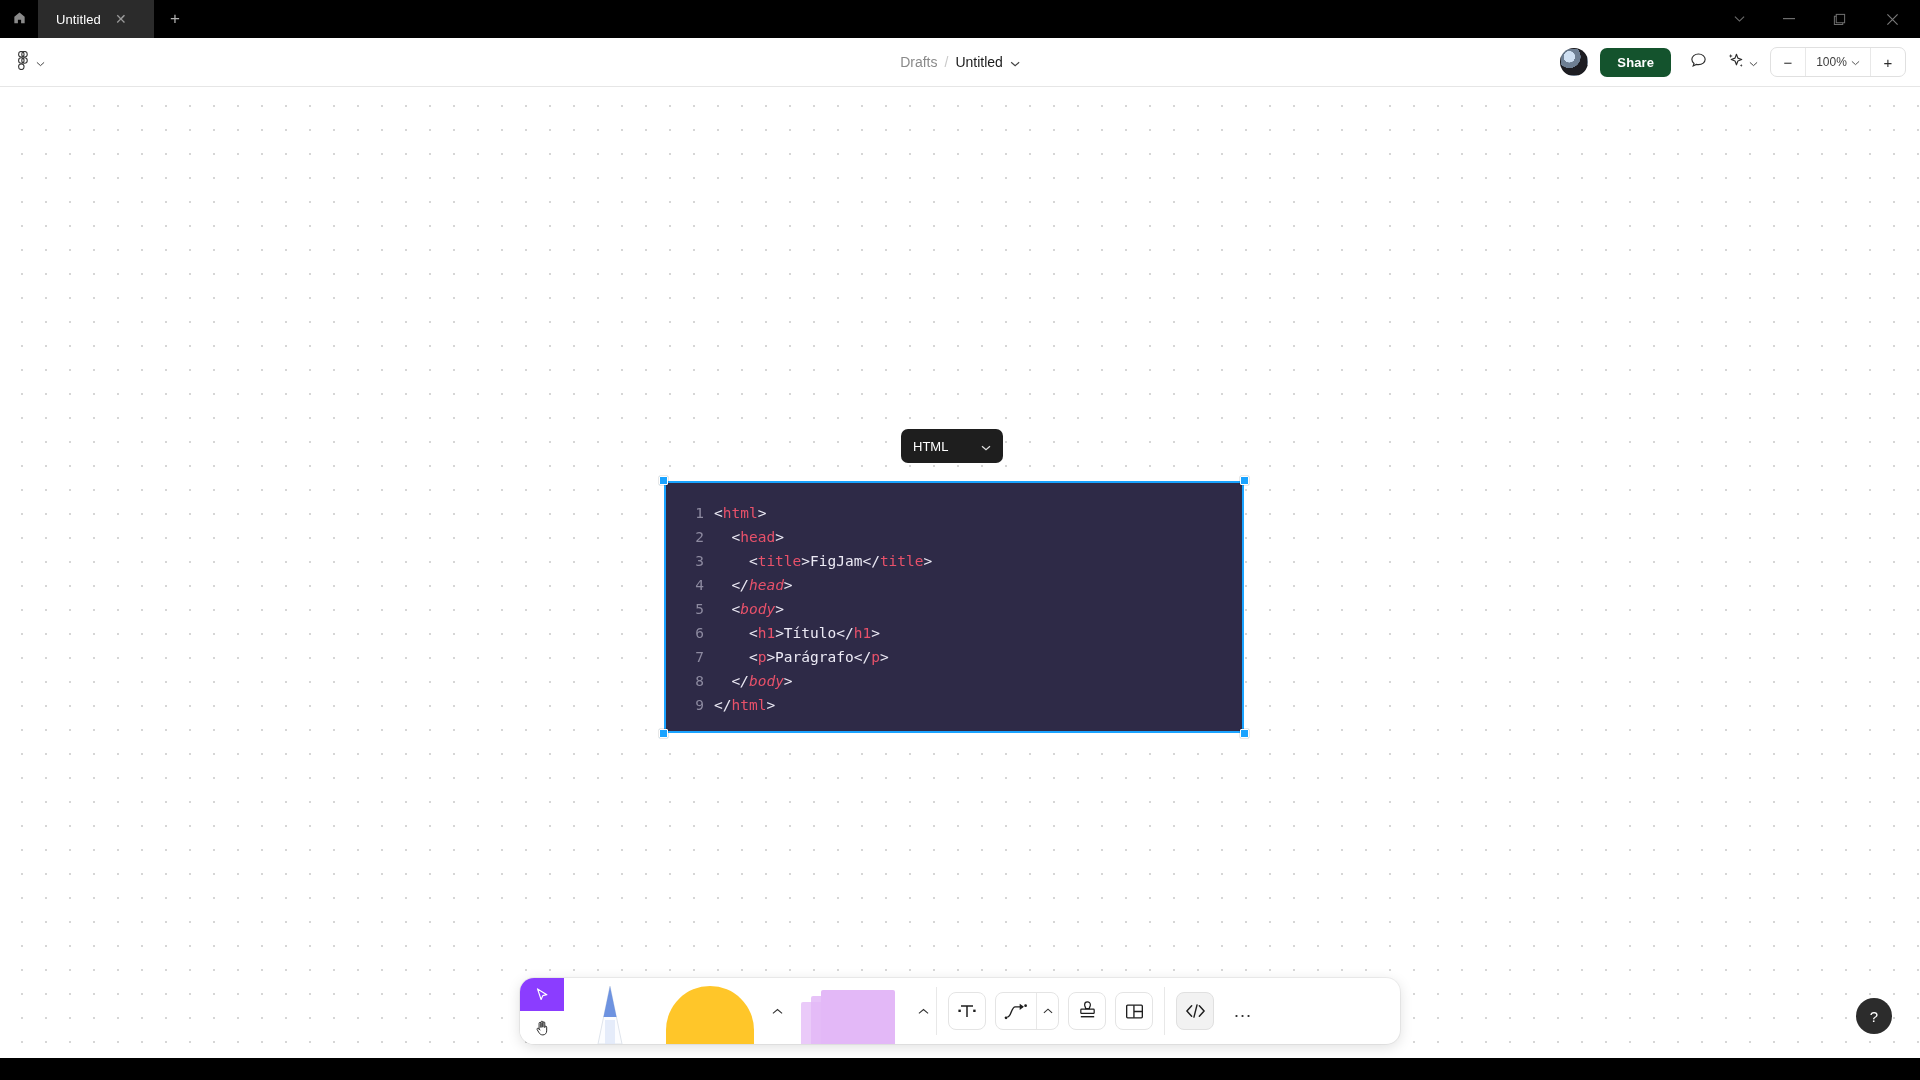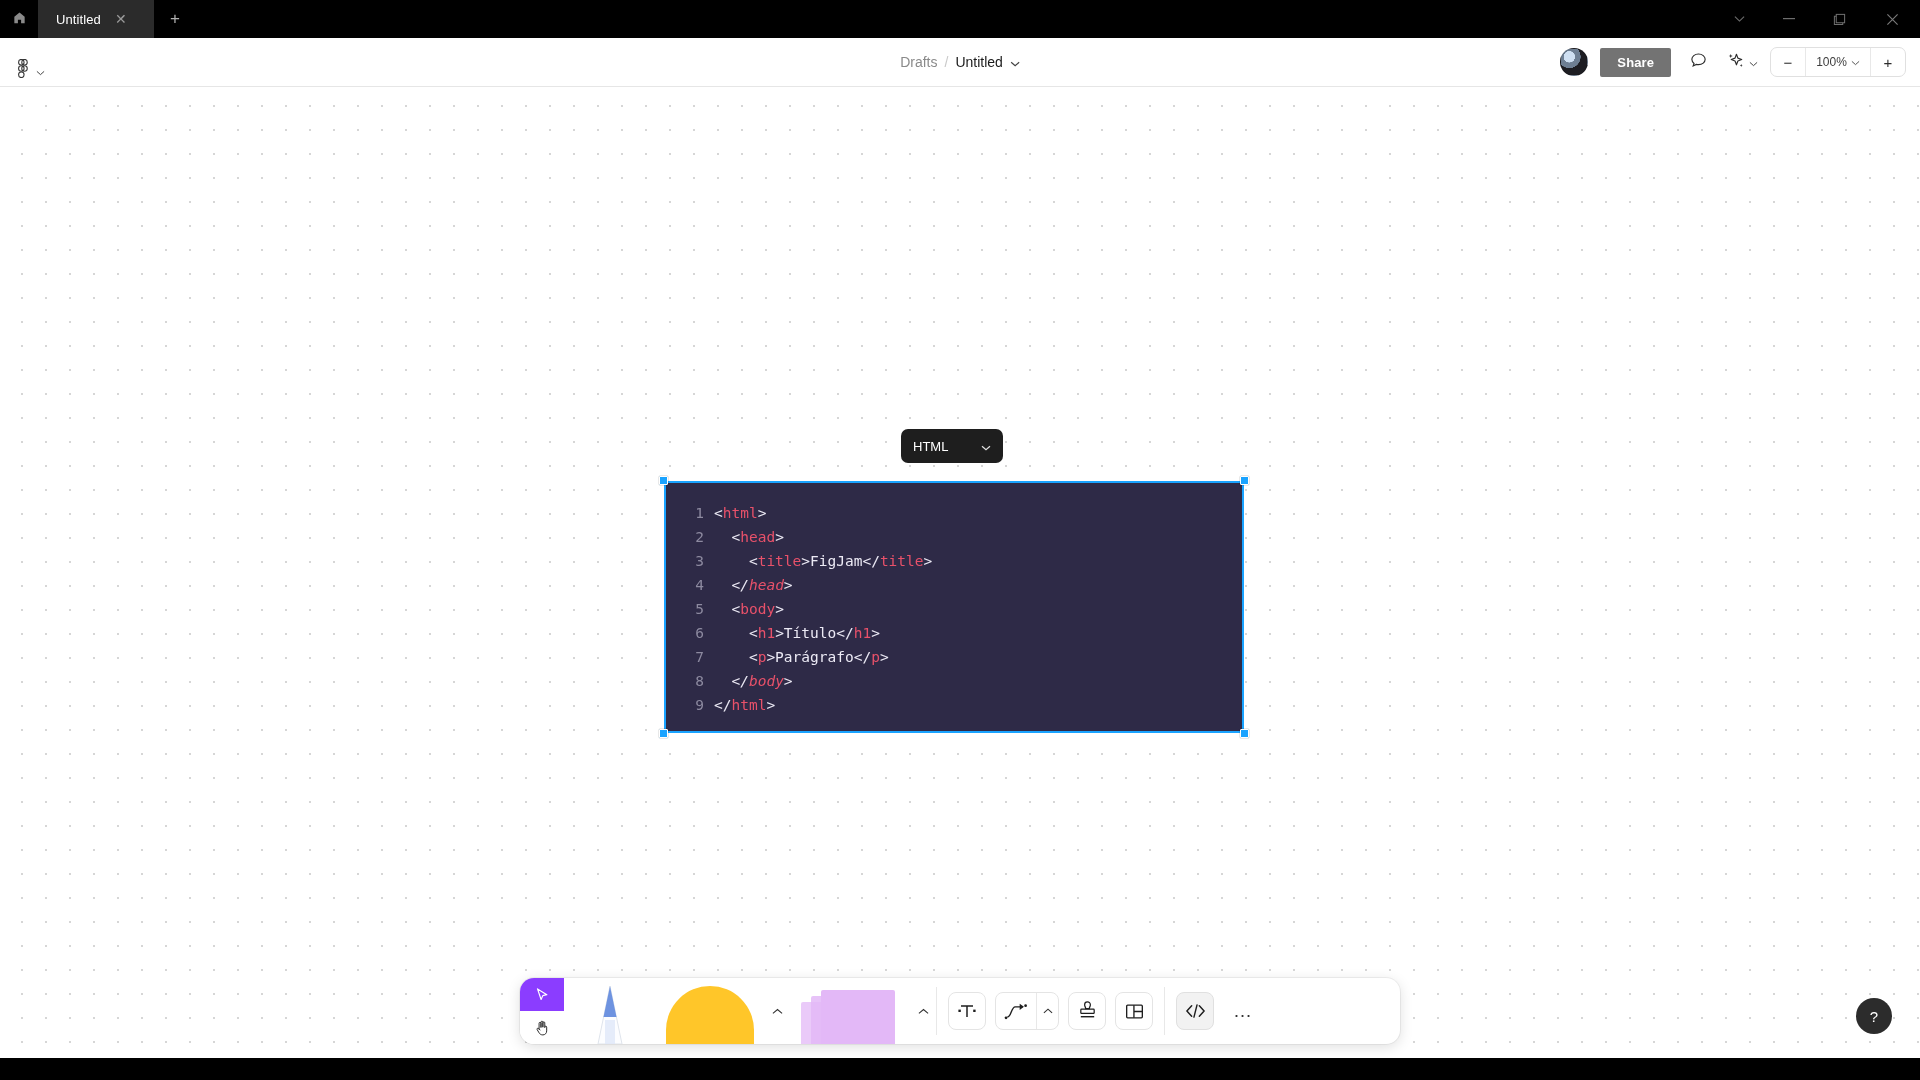--- a/index.html
+++ b/index.html
@@ -50,21 +50,21 @@
     color: #6e6e6e;
   }
   .win-btn.close { width: 56px; }
 
   
   .apptoolbar {
     position: absolute; top: 38px; left: 0;
     width: 1920px; height: 49px;
     background: #ffffff;
     border-bottom: 1px solid #e6e6e6;
-    display: flex; align-items: flex-end;
+    display: flex; align-items: center;
   }
   .menu-btn {
     display: flex; align-items: center; gap: 5px;
     margin-left: 12px; padding: 4px 6px;
   }
   .breadcrumb {
     position: absolute; left: 50%; top: 50%;
     transform: translate(-50%, -50%);
     display: flex; align-items: center; gap: 7px;
     font-size: 14px; white-space: nowrap;
@@ -76,23 +76,23 @@
     position: absolute; right: 14px; top: 50%;
     transform: translateY(-50%);
     display: flex; align-items: center; gap: 12px;
   }
   .avatar {
     width: 28px; height: 28px; border-radius: 50%;
     background: radial-gradient(circle at 32% 30%, #cfe0f2 0 22%, #6e7f93 23% 44%, #1d1d22 45% 100%);
     border: 1px solid rgba(0,0,0,.12);
   }
   .share-btn {
-    background: #737373; color: #fff;
+    background: #14532d; color: #fff;
     font-size: 13px; font-weight: 600;
-    padding: 7px 17px; border-radius: 2px;
+    padding: 7px 17px; border-radius: 7px;
     letter-spacing: .1px;
   }
   .icon-btn {
     width: 30px; height: 30px;
     display: flex; align-items: center; justify-content: center;
     color: #2c2c2c;
   }
   .ai-btn { display: flex; align-items: center; gap: 3px; }
   .zoom-group {
     display: flex; align-items: center;
@@ -363,21 +363,21 @@
     </span>
   </div>
 
   <div class="code-wrap">
     <div class="code-block">
       <div id="code-lines">
           <div class="code-line"><span class="ln">1</span><span style="white-space: pre; text-align: center;"><span class="code-txt">&lt;</span><span class="tag">html</span><span class="code-txt">&gt;</span></span></div>
           <div class="code-line"><span class="ln">2</span><span style="white-space: pre;"><span class="code-txt">  </span><span class="code-txt">&lt;</span><span class="tag">head</span><span class="code-txt">&gt;</span></span></div>
           <div class="code-line"><span class="ln">3</span><span style="white-space: pre;"><span class="code-txt">    </span><span class="code-txt">&lt;</span><span class="tag">title</span><span class="code-txt">&gt;FigJam&lt;/</span><span class="tag">title</span><span class="code-txt">&gt;</span></span></div>
           <div class="code-line"><span class="ln">4</span><span style="white-space: pre; font-style: italic;"><span class="code-txt">  </span><span class="code-txt">&lt;/</span><span class="tag">head</span><span class="code-txt">&gt;</span></span></div>
-          <div class="code-line"><span class="ln">5</span><span style="white-space: pre;"><span class="code-txt">  </span><span class="code-txt">&lt;</span><span class="tag">body</span><span class="code-txt">&gt;</span></span></div>
+          <div class="code-line"><span class="ln">5</span><span style="white-space: pre; font-style: italic;"><span class="code-txt">  </span><span class="code-txt">&lt;</span><span class="tag">body</span><span class="code-txt">&gt;</span></span></div>
           <div class="code-line"><span class="ln">6</span><span style="white-space: pre; text-align: center;"><span class="code-txt">    </span><span class="code-txt">&lt;</span><span class="tag">h1</span><span class="code-txt">&gt;Título&lt;/</span><span class="tag">h1</span><span class="code-txt">&gt;</span></span></div>
           <div class="code-line"><span class="ln">7</span><span style="white-space: pre;"><span class="code-txt">    </span><span class="code-txt">&lt;</span><span class="tag">p</span><span class="code-txt">&gt;Parágrafo&lt;/</span><span class="tag">p</span><span class="code-txt">&gt;</span></span></div>
           <div class="code-line"><span class="ln">8</span><span style="white-space: pre; font-style: italic;"><span class="code-txt">  </span><span class="code-txt">&lt;/</span><span class="tag">body</span><span class="code-txt">&gt;</span></span></div>
           <div class="code-line"><span class="ln">9</span><span style="white-space: pre;"><span class="code-txt">&lt;/</span><span class="tag">html</span><span class="code-txt">&gt;</span></span></div>
         </div>
     </div>
     <div class="handle h-tl"></div>
     <div class="handle h-tr"></div>
     <div class="handle h-bl"></div>
     <div class="handle h-br"></div>

